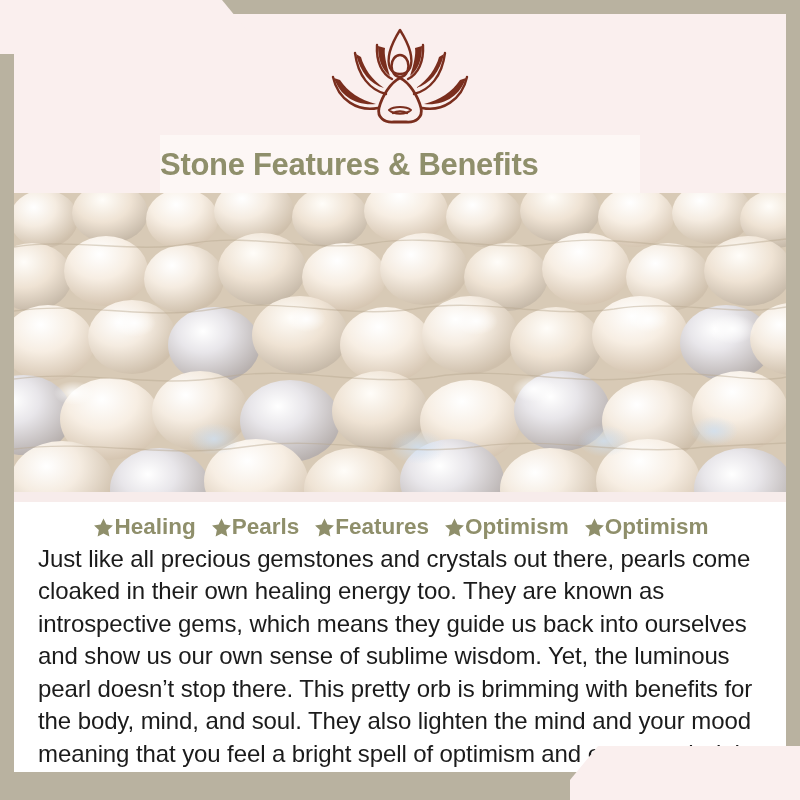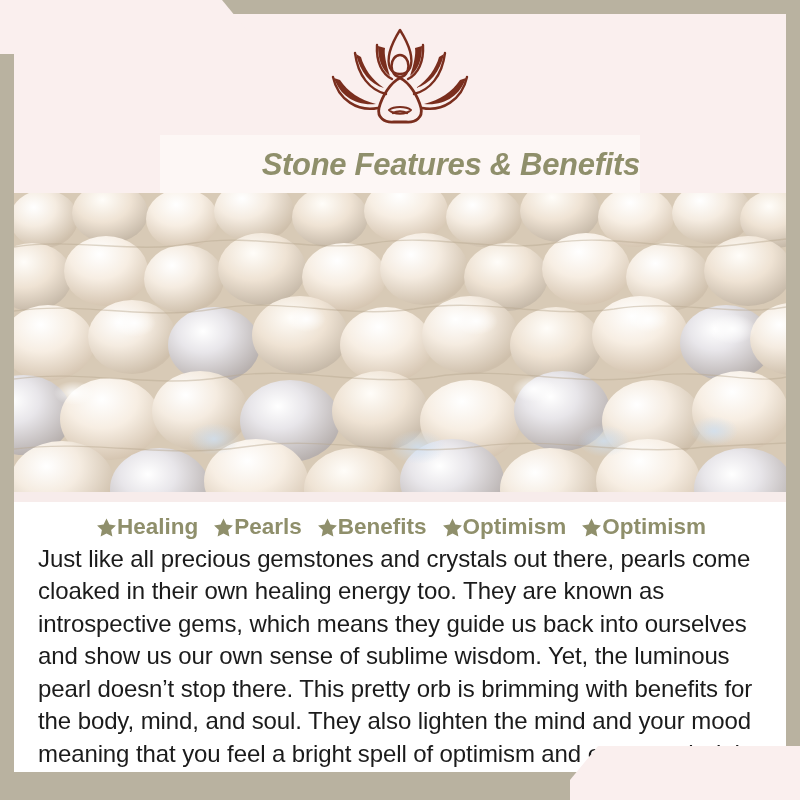--- a/index.html
+++ b/index.html
@@ -79,23 +79,22 @@
   .title-plaque {
     position: absolute;
     left: 50%;
     transform: translateX(-50%);
     bottom: 0;
     width: 480px;
     height: 58px;
     background: #fdf7f5;
     display: flex;
     align-items: center;
-    justify-content: flex-end;
+    justify-content: flex-start;
     z-index: 4;
-    font-style: italic;
   }
   .title-text {
     font-size: 31px;
     font-weight: bold;
     color: #8f8f6b;
     letter-spacing: -0.3px;
     white-space: nowrap;
     line-height: 1;
   }
 
@@ -371,21 +370,21 @@
           </span>
           <span class="benefit-label">Pearls</span>
         </div>
 
         <div class="benefit">
           <span class="star-icon">
             <svg viewBox="0 0 24 24" width="21" height="21" aria-hidden="true">
                 <polygon points="12,1.6 15.3,8.6 22.8,9.6 17.3,14.9 18.7,22.4 12,18.8 5.3,22.4 6.7,14.9 1.2,9.6 8.7,8.6" fill="#8f8f6b"></polygon>
               </svg>
           </span>
-          <span class="benefit-label">Benefits</span>
+          <span class="benefit-label">Features</span>
         </div>
 
         <div class="benefit">
           <span class="star-icon">
             <svg viewBox="0 0 24 24" width="21" height="21" aria-hidden="true">
                 <polygon points="12,1.6 15.3,8.6 22.8,9.6 17.3,14.9 18.7,22.4 12,18.8 5.3,22.4 6.7,14.9 1.2,9.6 8.7,8.6" fill="#8f8f6b"></polygon>
               </svg>
           </span>
           <span class="benefit-label">Optimism</span>
         </div>

